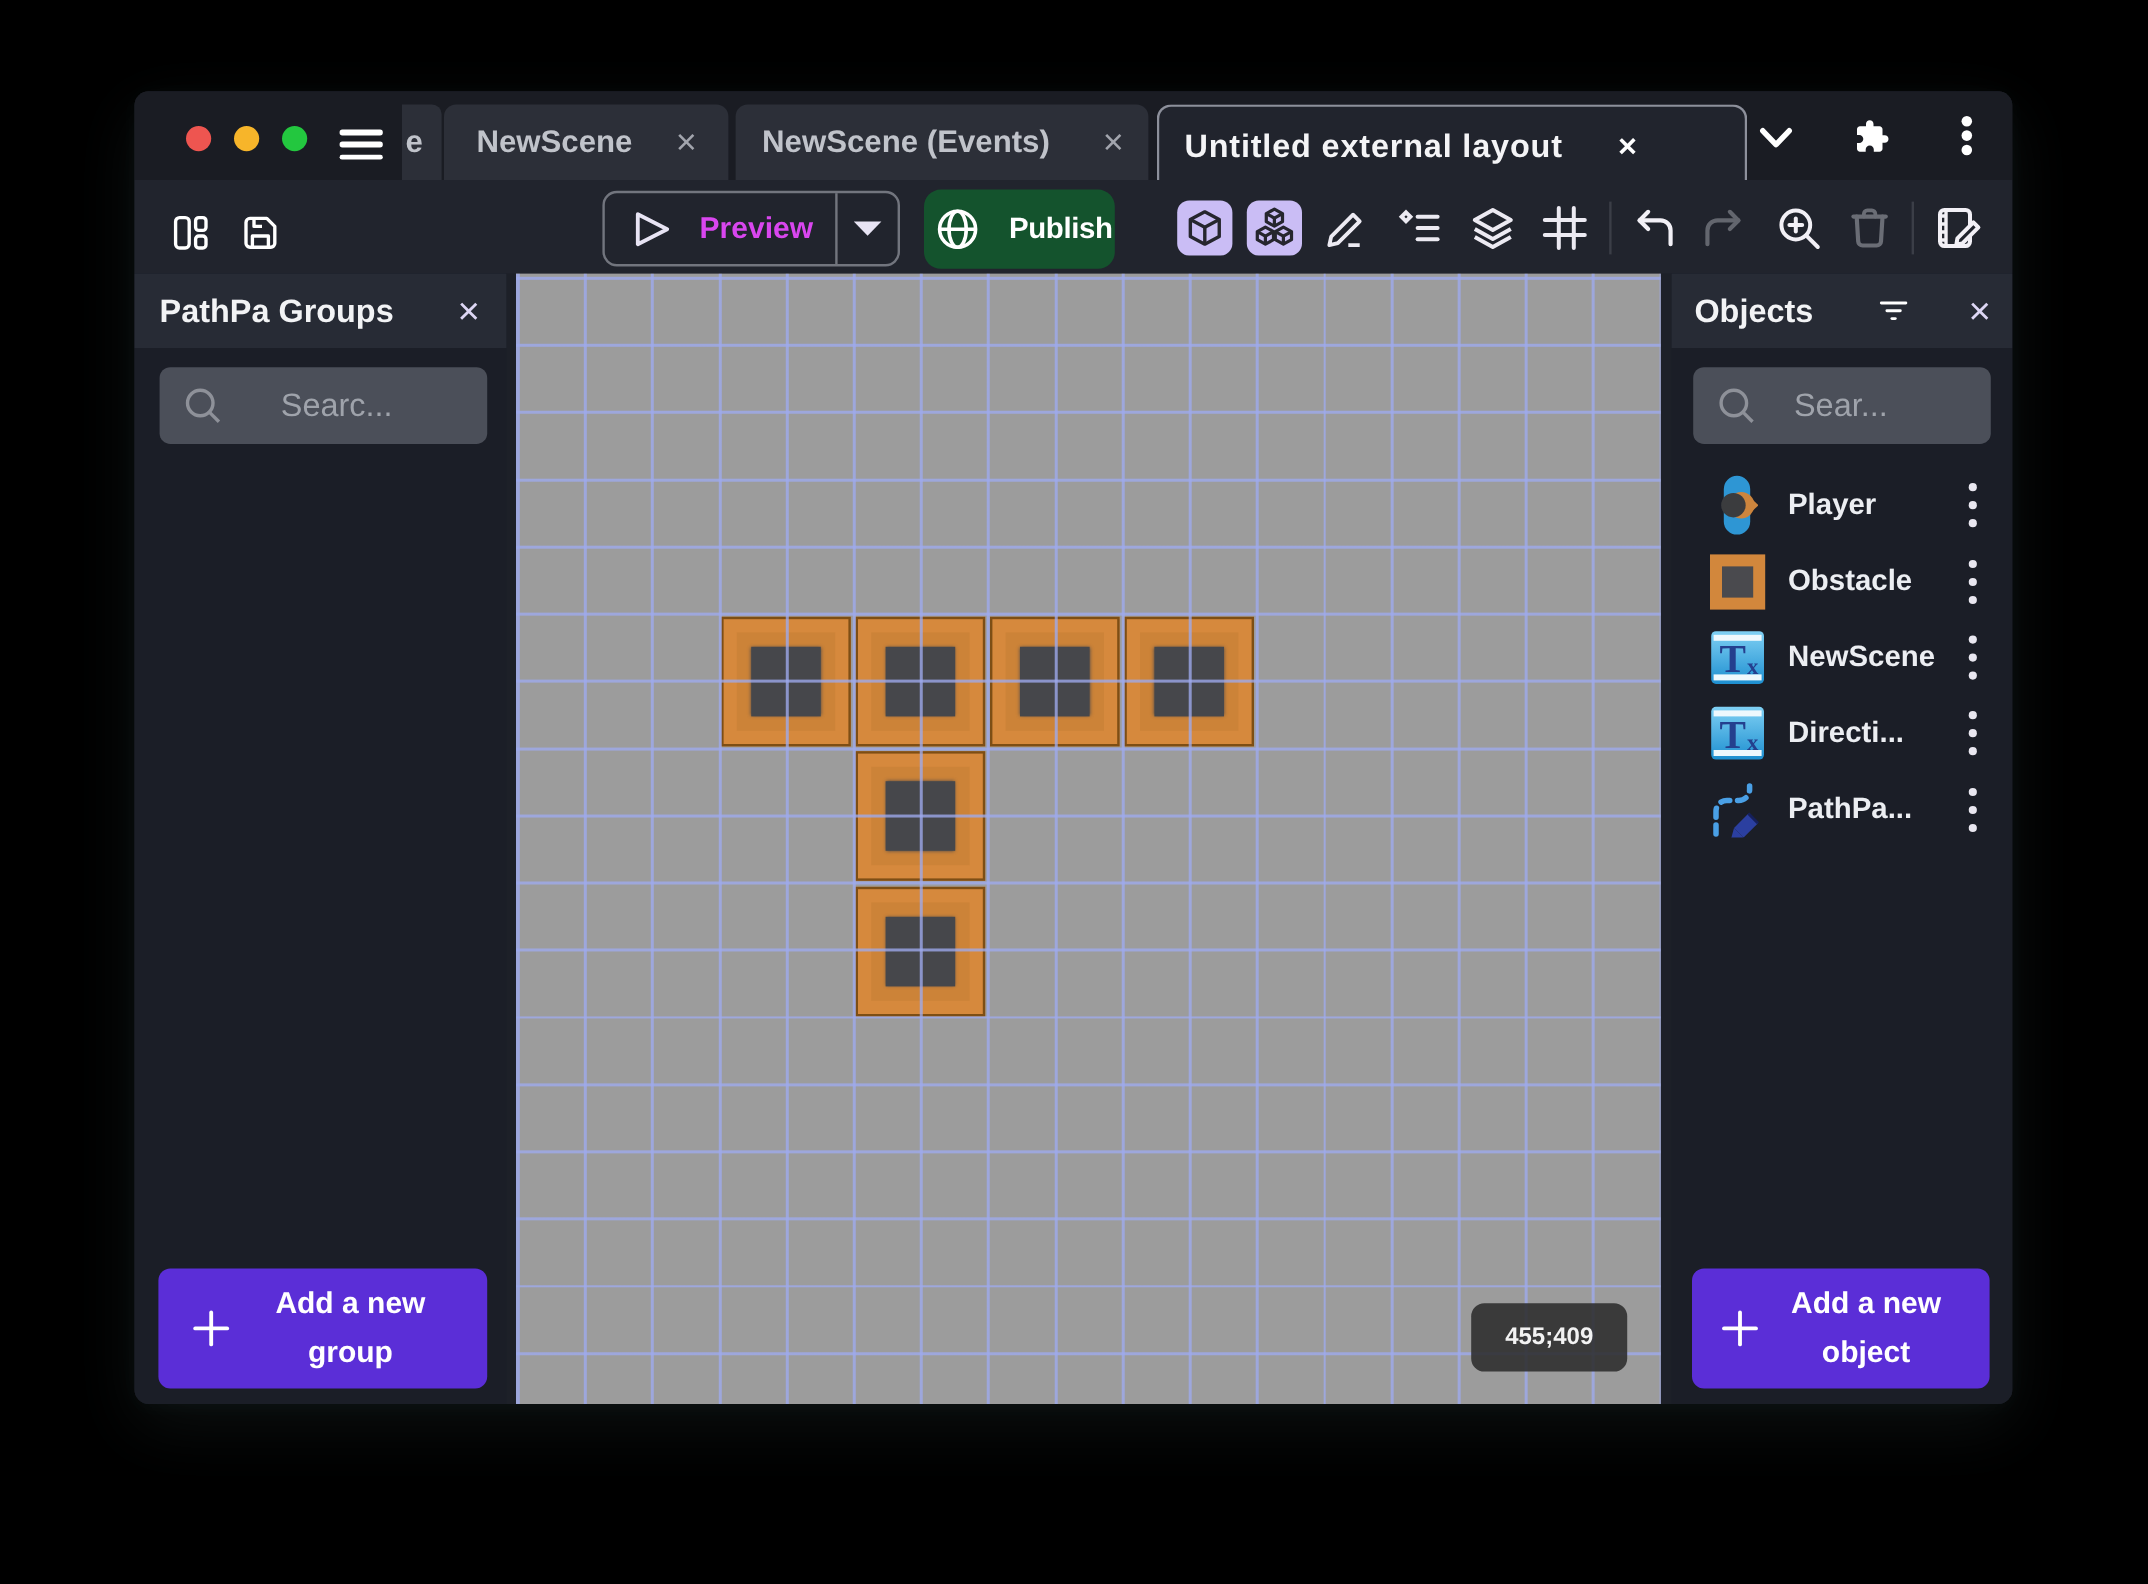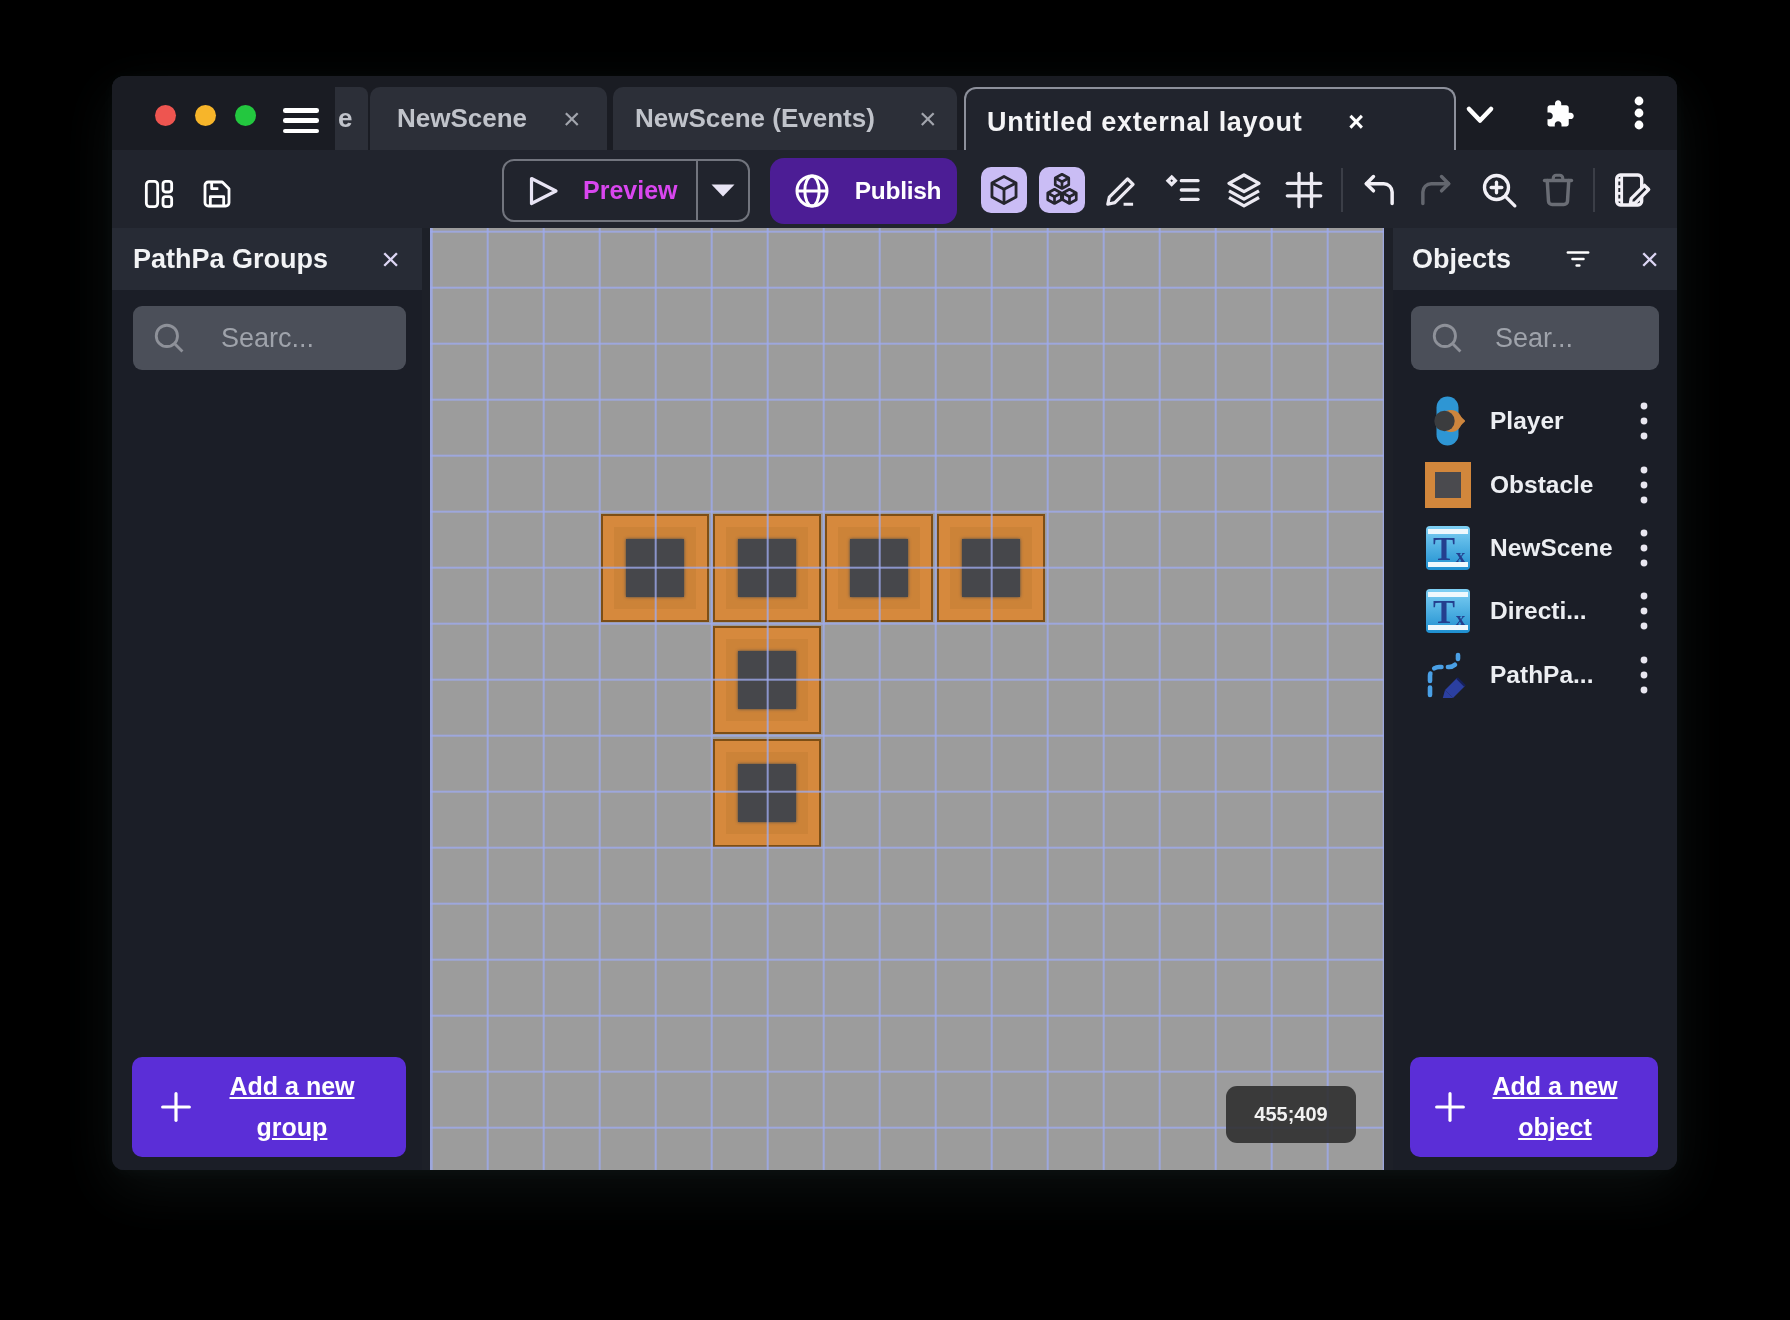--- a/index.html
+++ b/index.html
@@ -17,31 +17,31 @@
   #activetab { position:absolute; top:11px; height:69px; background:#21242d;
     border:2px solid #8d909b; border-bottom:none; border-radius:12px 12px 0 0;
     color:#f4f4f6; font-size:27px; font-weight:700; letter-spacing:0.7px; display:flex; align-items:center; }
   
   #toolbar { position:absolute; left:0; top:74px; width:100%; height:78px; background:#21242d; }
   .tgl { position:absolute; top:91px; width:46px; height:46px; background:#cabdf5; border-radius:10px;
     display:flex; align-items:center; justify-content:center; }
   .icn { position:absolute; display:flex; align-items:center; justify-content:center; }
   #previewbtn { position:absolute; left:390px; top:83px; width:248px; height:63px;
     border:2px solid #72757e; border-radius:12px; display:flex; align-items:center; }
-  #publishbtn { position:absolute; left:658px; top:82px; width:187px; height:66px;
-    background:#4c1d95; border-radius:14px; display:flex; align-items:center; justify-content:center; }
+  #publishbtn { position:absolute; left:658px; top:82px; width:159px; height:66px;
+    background:#14532d; border-radius:14px; display:flex; align-items:center; justify-content:center; }
   .vsep { position:absolute; top:92px; width:2px; height:44px; background:#3b3e47; }
   
   .panel { position:absolute; top:152px; height:942px; background:#1b1e27; }
   .phead { position:absolute; left:0; top:0; width:100%; height:62px; background:#272b35;
     display:flex; align-items:center; color:#f2f3f5; font-size:27px; font-weight:700; }
   .search { position:absolute; height:64px; background:#4b4f59; border-radius:9px;
     display:flex; align-items:center; color:#9fa3ab; font-size:27px; }
   .addbtn { position:absolute; height:100px; background:#5b2ed7; border-radius:10px;
-    display:flex; align-items:center; color:#fff;text-decoration:underline; }
+    display:flex; align-items:center; color:#fff; }
   .addbtn .txt { flex:1; text-align:center; font-size:25px; font-weight:700; line-height:41px; padding-right:14px;}
   .row { position:absolute; left:0; width:100%; height:64px; display:flex; align-items:center; }
   .row .lbl { color:#eceef2; font-size:24.5px; font-weight:600; margin-left:18px; }
   .row .kebab { position:absolute; right:28px; }
   .obicon { width:48px; height:52px; margin-left:31px; justify-content:center; position:static; }
   
   #canvas { position:absolute; left:318px; top:152px; width:954px; height:942px;
     background:#9c9c9c; overflow:hidden; }
   #grid { position:absolute; left:0; top:0; width:100%; height:100%; z-index:5;
     background-image:
@@ -225,21 +225,21 @@
         <span style="margin-left:21px;">PathPa Groups</span>
       <span style="position:absolute; right:22px; color:#ddd6f4; font-size:32px; font-weight:400;">×</span>
       </div>
     <div class="search" style="left:21px; top:78px; width:273px;">
       <span class="icn mag" style="position:static; margin-left:19px;">
           <svg width="34" height="34" viewBox="0 0 24 24" fill="none" stroke="#8e9199" stroke-width="2">
             <circle cx="10.5" cy="10.5" r="7.5"></circle>
             <path d="M16 16 L21.5 21.5"></path>
           </svg>
         </span>
-      <span style="margin-left:35px;">Searc...</span>
+      <span style="margin-left:48px;">Searc...</span>
     </div>
     <div class="addbtn" style="left:20px; top:829px; width:274px;">
       <span class="icn plus" style="position:static; margin-left:28px;">
           <svg width="32" height="32" viewBox="0 0 36 36" stroke="#fff" stroke-width="3.6" stroke-linecap="round">
             <path d="M18 3 V33"></path>
             <path d="M3 18 H33"></path>
           </svg>
         </span>
       <span class="txt">Add a new<br>group</span>
     </div>

